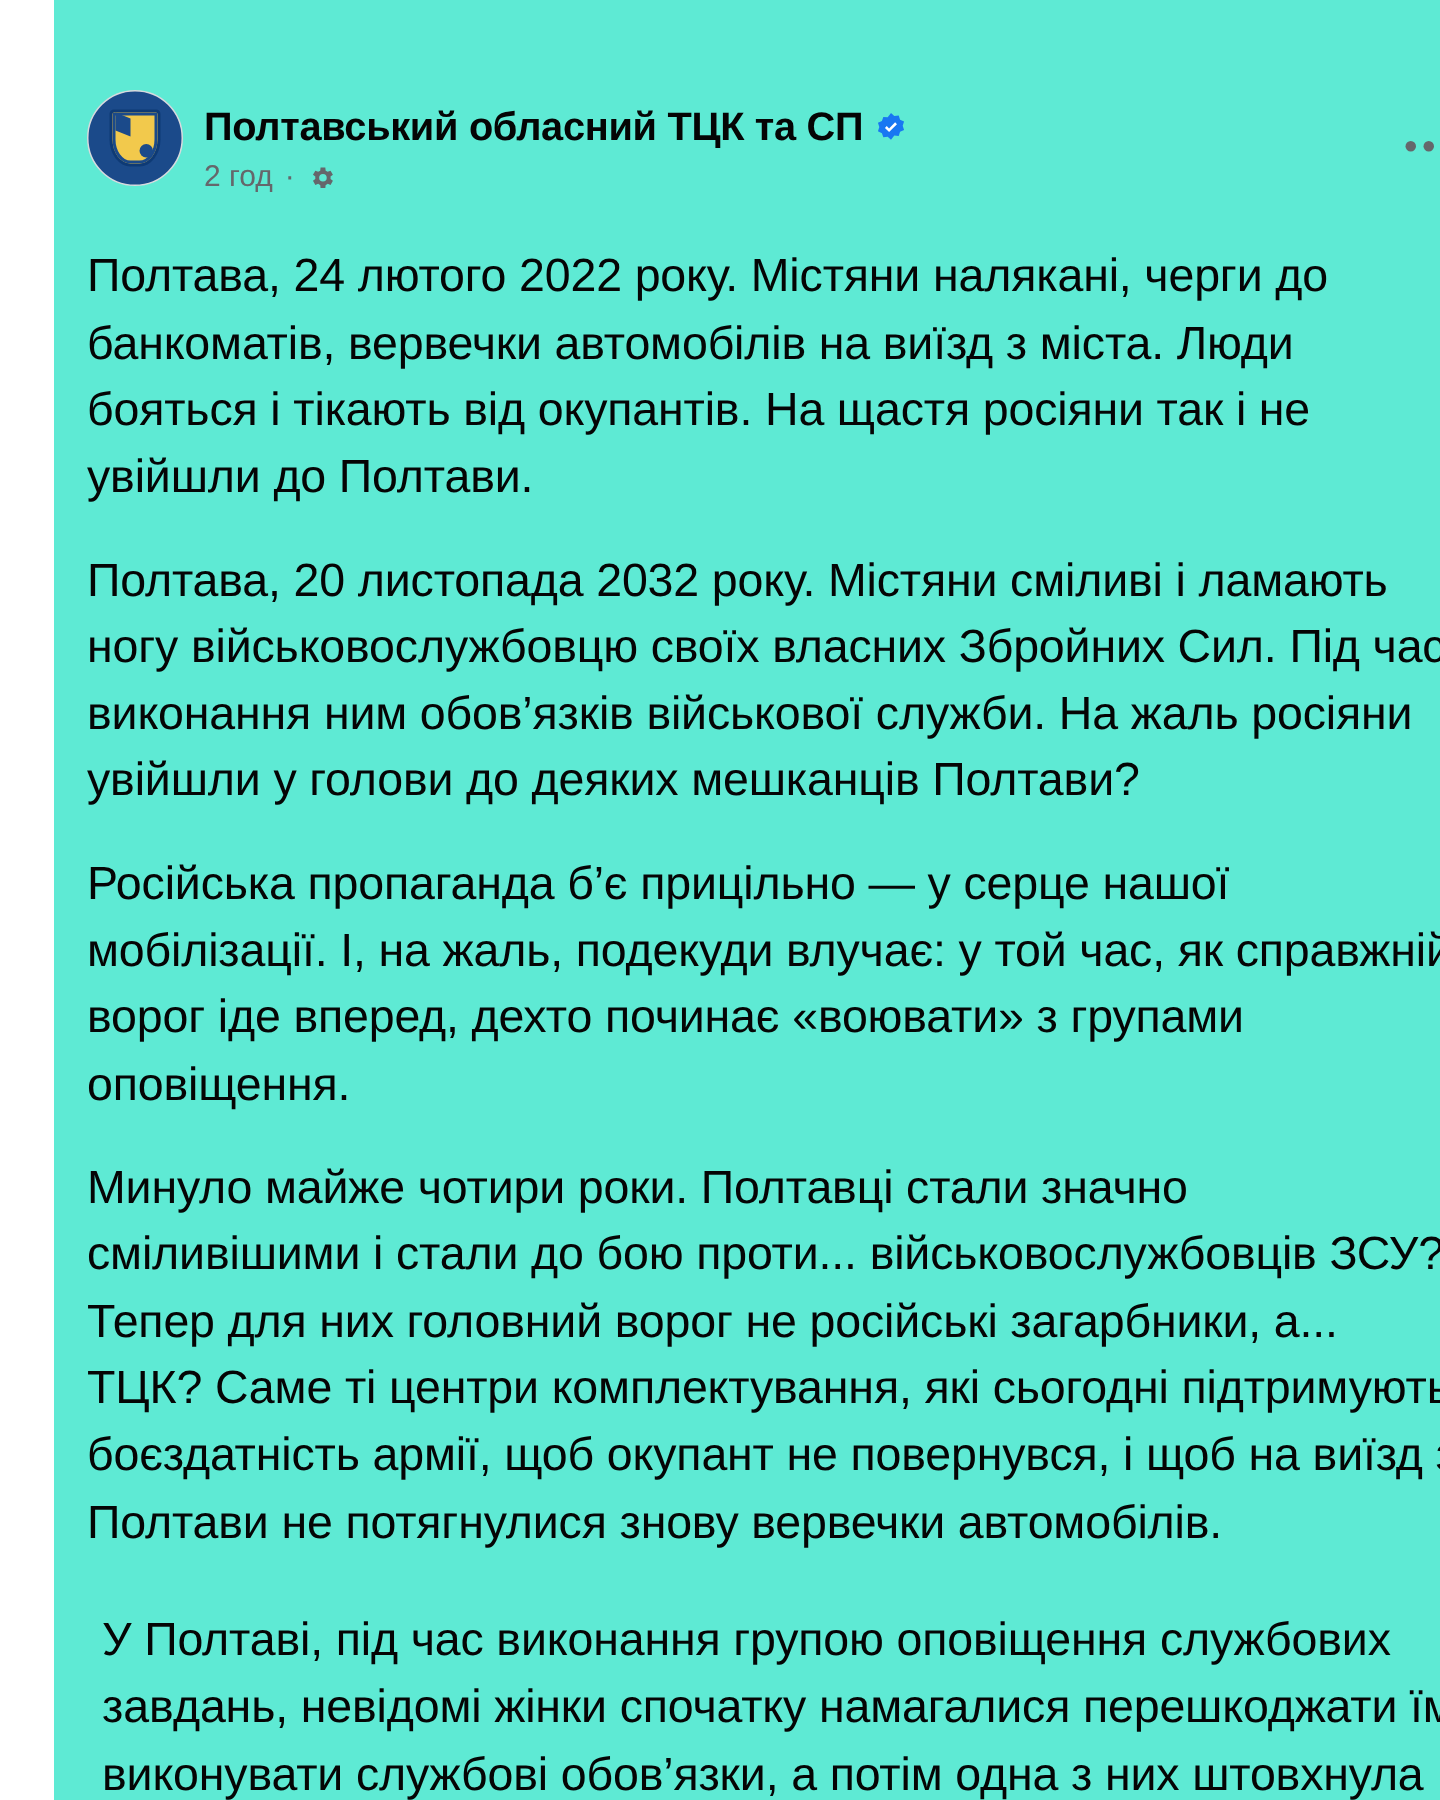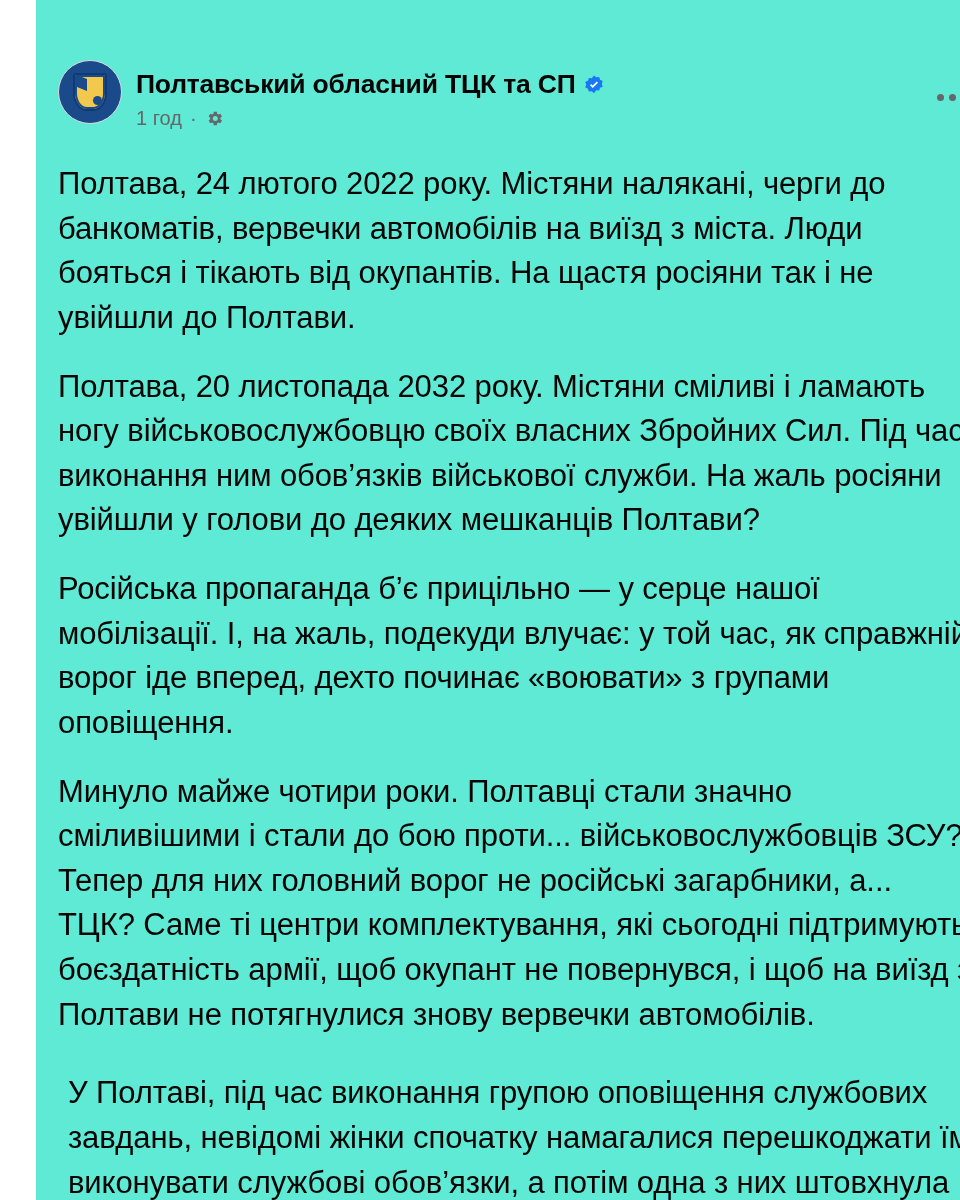--- a/index.html
+++ b/index.html
@@ -164,21 +164,21 @@
 
     <div class="header-text">
       <div class="page-name-row">
         <span class="page-name">Полтавський обласний ТЦК та СП</span>
         <svg class="verified" viewBox="0 0 24 24" aria-hidden="true">
           <path fill="#1877f2" d="M12 1.5l2.4 2.1 3.2-.3 1 3 2.9 1.3-1 3.1 1 3.1-2.9 1.3-1 3-3.2-.3L12 20.9l-2.4-2.1-3.2.3-1-3L2.5 14.8l1-3.1-1-3.1 2.9-1.3 1-3 3.2.3L12 1.5z"></path>
           <path fill="#ffffff" d="M10.6 15.3l-3-3 1.3-1.35 1.7 1.7 4.4-4.4 1.35 1.35-5.75 5.7z"></path>
         </svg>
       </div>
       <div class="meta-row">
-        <span>1 год</span>
+        <span>2 год</span>
         <span class="meta-sep">·</span>
         <svg class="gear-icon" viewBox="0 0 24 24" aria-hidden="true">
           <path d="M19.4 13a7.6 7.6 0 000-2l2-1.6-2-3.4-2.4 1a7.5 7.5 0 00-1.7-1L15 3.4h-4l-.3 2.6c-.6.2-1.2.6-1.7 1l-2.4-1-2 3.4L6.6 11a7.6 7.6 0 000 2l-2 1.6 2 3.4 2.4-1c.5.4 1.1.8 1.7 1l.3 2.6h4l.3-2.6c.6-.2 1.2-.6 1.7-1l2.4 1 2-3.4-2-1.6zM13 15.2a3.2 3.2 0 110-6.4 3.2 3.2 0 010 6.4z"></path>
         </svg>
       </div>
     </div>
 
     <div class="more-button">
       <span></span>
       <span></span>

